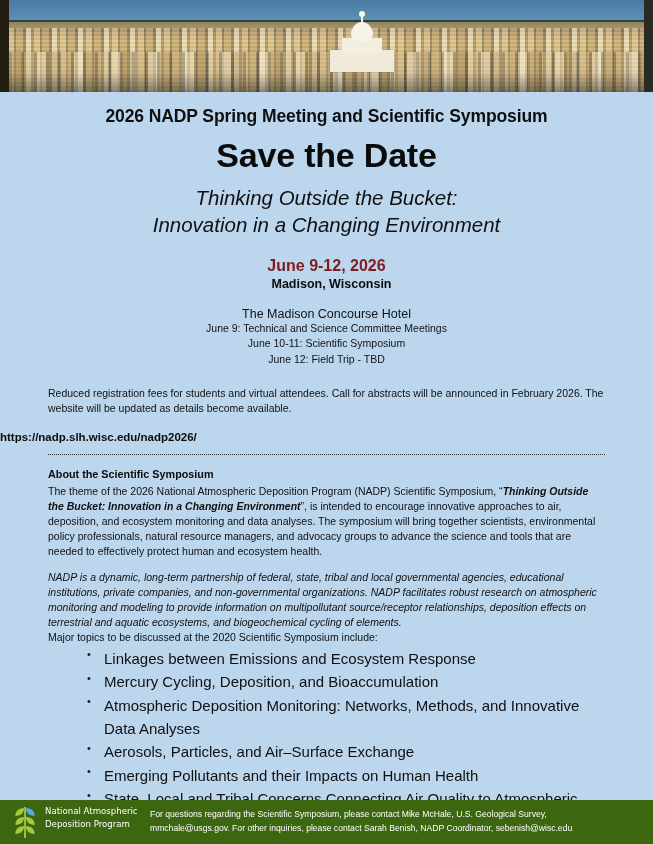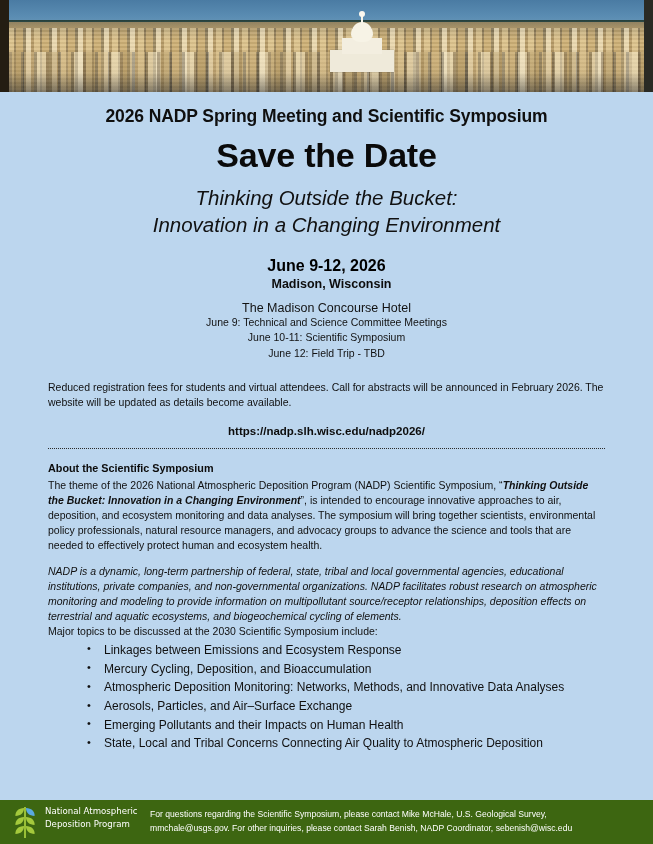--- a/index.html
+++ b/index.html
@@ -165,49 +165,48 @@
     line-height: 1.30;
   }
 
   .dates-block {
     text-align: center;
     margin-top: 19px;
   }
   .d-when {
     font-size: 16px;
     font-weight: bold;
-    color: #000000;
+    color: #7f1d1d;
   }
   .d-city {
     font-size: 12.5px;
     font-weight: bold;
     color: #0d0d0d;
     margin-top: 2px;
     padding-left: 10px;
   }
   .d-hotel {
     font-size: 12.5px;
     color: #121212;
-    margin-top: 10px;
+    margin-top: 16px;
   }
   .sched {
     text-align: center;
     font-size: 10.5px;
     color: #121212;
     line-height: 1.44;
   }
 
   .note {
     margin: 19px 48px 0 48px;
     font-size: 10.5px;
     color: #101010;
     line-height: 1.42;
   }
   .url {
-    text-align: center;
     margin-top: 16px;
     font-size: 11.5px;
     font-weight: bold;
     color: #0c0c0c;
   }
   .divider {
     margin: 11px 48px 0 48px;
     height: 1px;
     border-top: 1px dotted #2a2a2a;
   }
@@ -231,21 +230,21 @@
   .topics-intro {
     margin-top: 13px;
   }
   ul.topics {
     margin: 2px 0 0 0;
     padding-left: 56px;
     list-style: none;
   }
   ul.topics li {
     position: relative;
-    font-size: 12px;
+    font-size: 15px;
     color: #101010;
     line-height: 1.56;
   }
   ul.topics li::before {
     content: "\2022";
     position: absolute;
     left: -17px;
     top: -0.5px;
     font-size: 11px;
     color: #101010;
@@ -333,21 +332,21 @@
     <div class="note">Reduced registration fees for students and virtual attendees. Call for abstracts will be announced in February 2026. The website will be updated as details become available.</div>
 
     <div class="url">https://nadp.slh.wisc.edu/nadp2026/</div>
 
     <div class="divider"></div>
 
     <div class="about">
       <h3>About the Scientific Symposium</h3>
       <p><span>The theme of the 2026 National Atmospheric Deposition Program (NADP) Scientific Symposium, “</span><span class="bi">Thinking Outside the Bucket: Innovation in a Changing Environment</span><span>”, is intended to encourage innovative approaches to air, deposition, and ecosystem monitoring and data analyses. The symposium will bring together scientists, environmental policy professionals, natural resource managers, and advocacy groups to advance the science and tools that are needed to effectively protect human and ecosystem health.</span></p>
       <p class="gap">NADP is a dynamic, long-term partnership of federal, state, tribal and local governmental agencies, educational institutions, private companies, and non-governmental organizations. NADP facilitates robust research on atmospheric monitoring and modeling to provide information on multipollutant source/receptor relationships, deposition effects on terrestrial and aquatic ecosystems, and biogeochemical cycling of elements.</p>
-      <p class="topics-intro">Major topics to be discussed at the 2030 Scientific Symposium include:</p>
+      <p class="topics-intro">Major topics to be discussed at the 2020 Scientific Symposium include:</p>
       <ul class="topics">
         <li>Linkages between Emissions and Ecosystem Response</li>
         <li>Mercury Cycling, Deposition, and Bioaccumulation</li>
         <li>Atmospheric Deposition Monitoring: Networks, Methods, and Innovative Data Analyses</li>
         <li>Aerosols, Particles, and Air–Surface Exchange</li>
         <li>Emerging Pollutants and their Impacts on Human Health</li>
         <li>State, Local and Tribal Concerns Connecting Air Quality to Atmospheric Deposition</li>
       </ul>
     </div>
 

